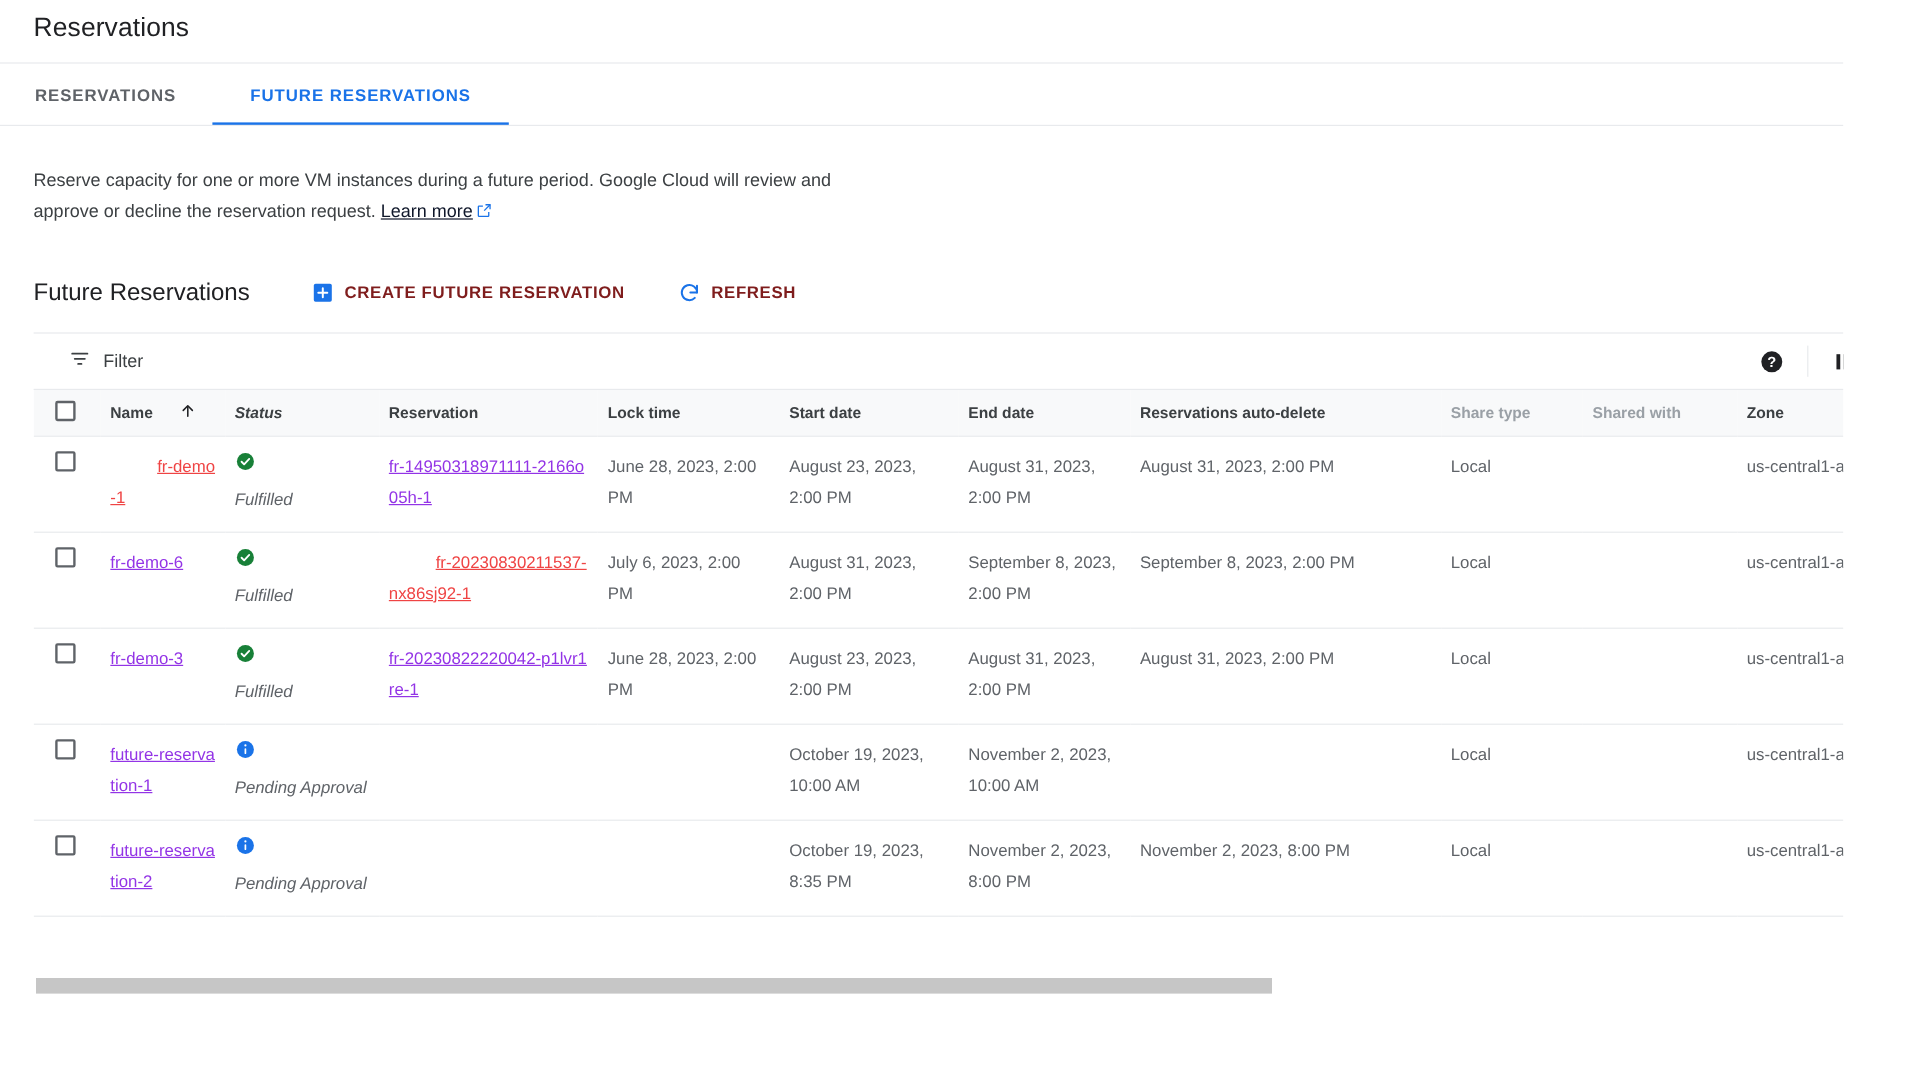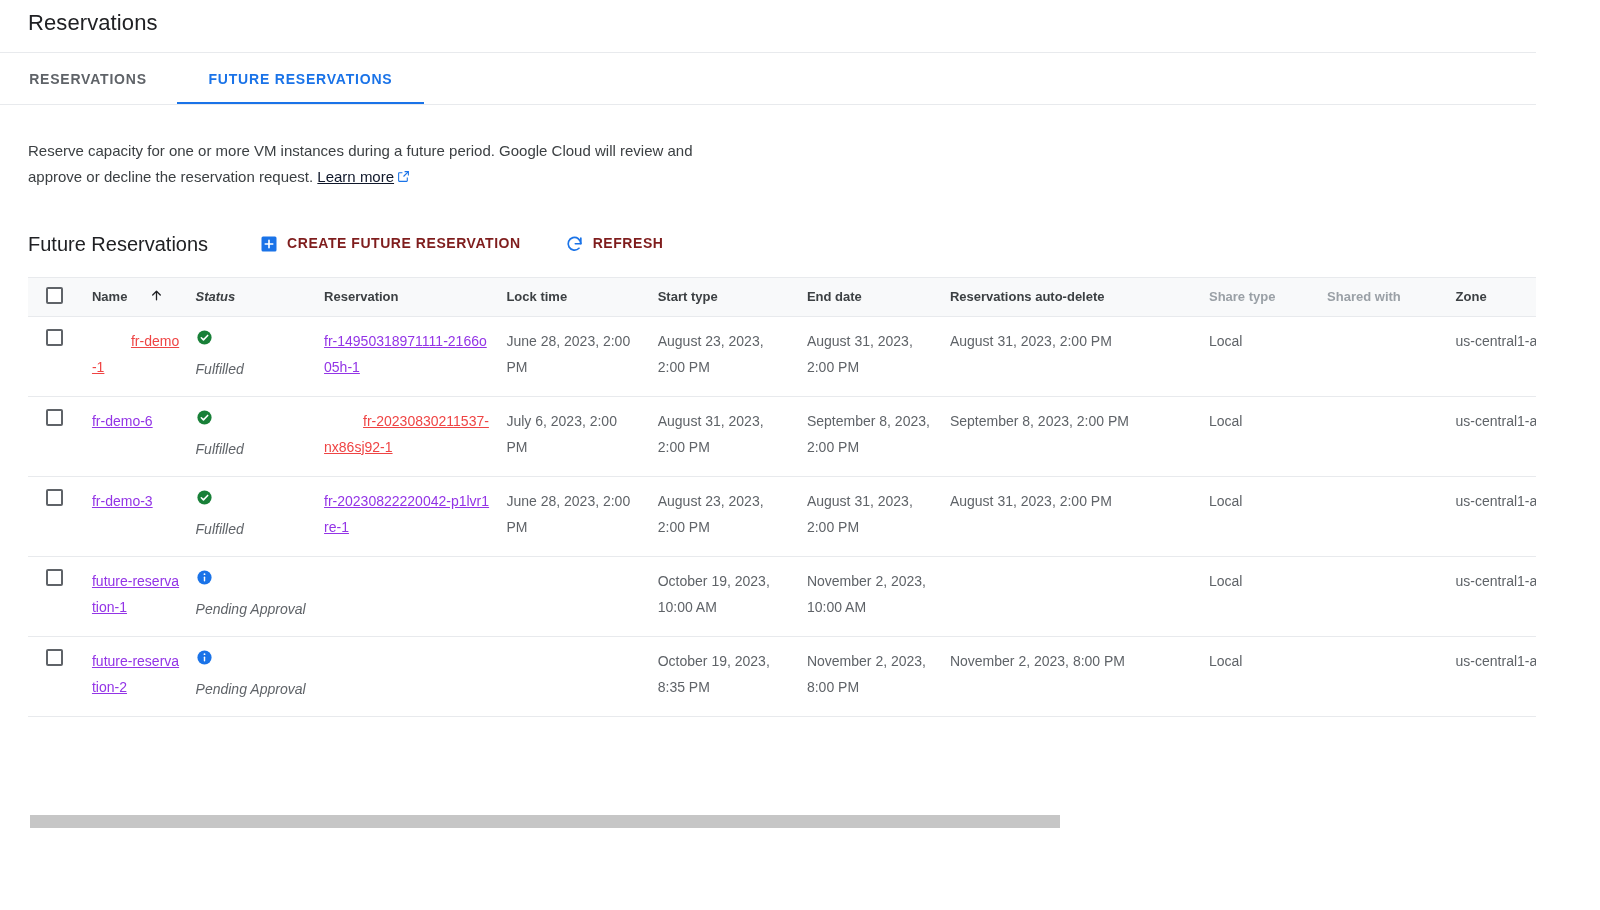--- a/index.html
+++ b/index.html
@@ -176,20 +176,46 @@
           <path d="M20 11a8 8 0 1 0-2.3 5.7"></path>
           <path d="M20 4v7h-7" stroke-linejoin="round"></path>
         </svg>
       </span>
       <span>REFRESH</span>
     </div>
   </div>
 
   <div class="card">
 
+    <div class="filterbar">
+      <div class="filter-ctl">
+        <span>
+          <svg width="17" height="17" viewBox="0 0 24 24" stroke="#3c4043" stroke-width="2" stroke-linecap="round">
+            <path d="M3 6h18M6 12h12M10 18h4"></path>
+          </svg>
+        </span>
+        <span>Filter</span>
+      </div>
+      <div class="fb-right">
+        <div class="icon-btn">
+          <svg width="21" height="21" viewBox="0 0 24 24">
+              <circle cx="12" cy="12" r="10" fill="#202124"></circle>
+              <text x="12" y="17" font-size="14" font-weight="bold" text-anchor="middle" fill="#ffffff" font-family="Liberation Sans, sans-serif">?</text>
+            </svg>
+        </div>
+        <div class="vdiv"></div>
+        <div class="icon-btn">
+          <svg width="19" height="19" viewBox="0 0 24 24">
+              <rect x="3" y="4" width="4" height="16" fill="#202124"></rect>
+              <rect x="10" y="4" width="4" height="16" fill="#202124"></rect>
+              <rect x="17" y="4" width="4" height="16" fill="#202124"></rect>
+            </svg>
+        </div>
+      </div>
+    </div>
 
     <div class="tbl-wrap">
       <table class="rt">
         <thead>
           <tr>
             <th class="c-chk">
               <span class="cbx hdr"></span>
             </th>
             <th class="c-name">
               <span class="hcell">
@@ -198,21 +224,21 @@
                   <svg width="13" height="13" viewBox="0 0 24 24" stroke="#202124" stroke-width="2.4" fill="none" stroke-linecap="round" stroke-linejoin="round">
                       <path d="M12 20V5"></path>
                       <path d="M5 11l7-7 7 7"></path>
                     </svg>
                 </span>
               </span>
             </th>
             <th class="c-stat"><span>Status</span></th>
             <th class="c-resv"><span>Reservation</span></th>
             <th class="c-lock"><span>Lock time</span></th>
-            <th class="c-start"><span>Start type</span></th>
+            <th class="c-start"><span>Start date</span></th>
             <th class="c-end"><span>End date</span></th>
             <th class="c-auto"><span>Reservations auto-delete</span></th>
             <th class="c-share dim"><span>Share type</span></th>
             <th class="c-swith dim"><span>Shared with</span></th>
             <th class="c-zone"><span>Zone</span></th>
           </tr>
         </thead>
         <tbody id="tbody">
             <tr>
               <td class="c-chk"><span class="cbx"></span></td>

